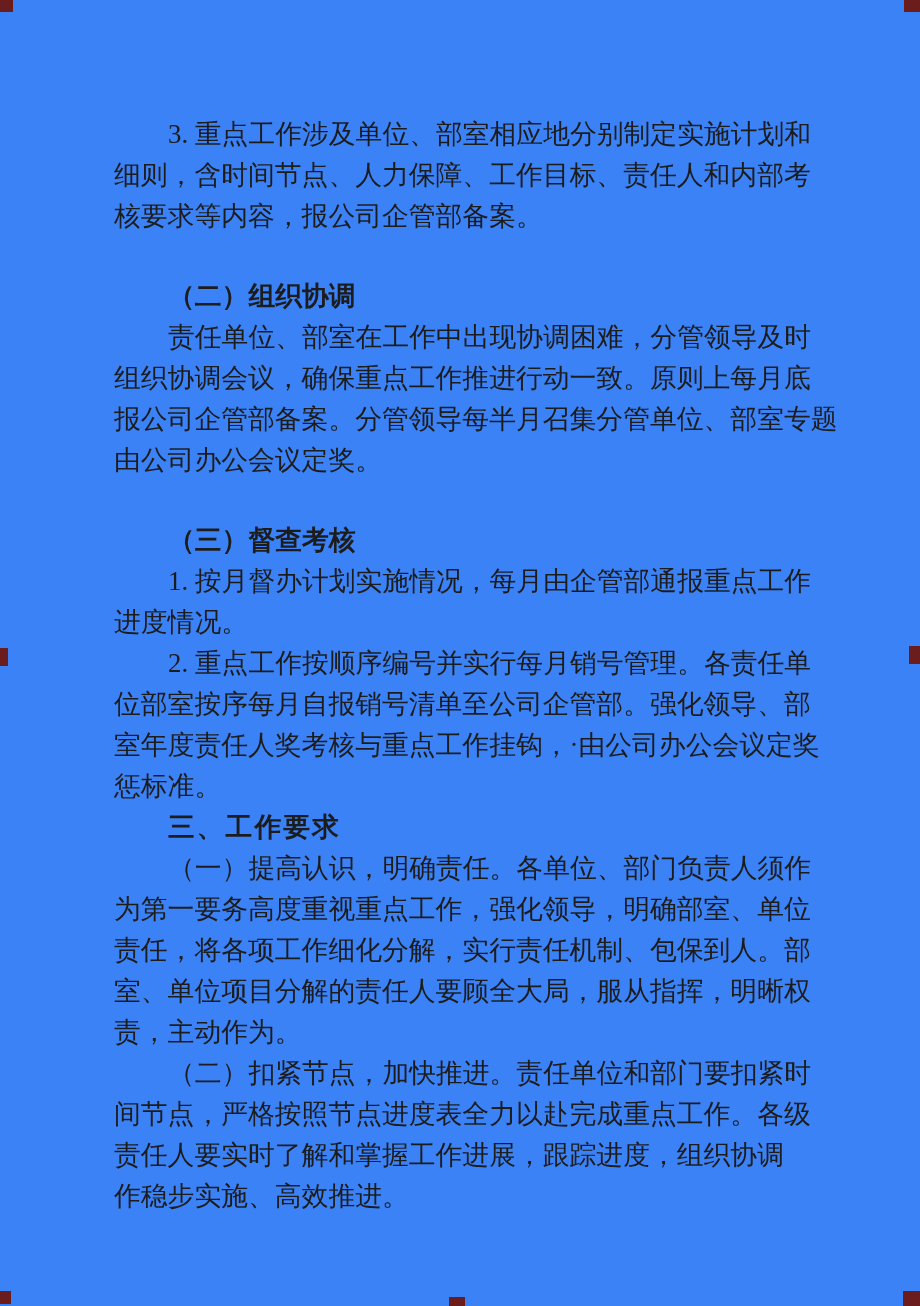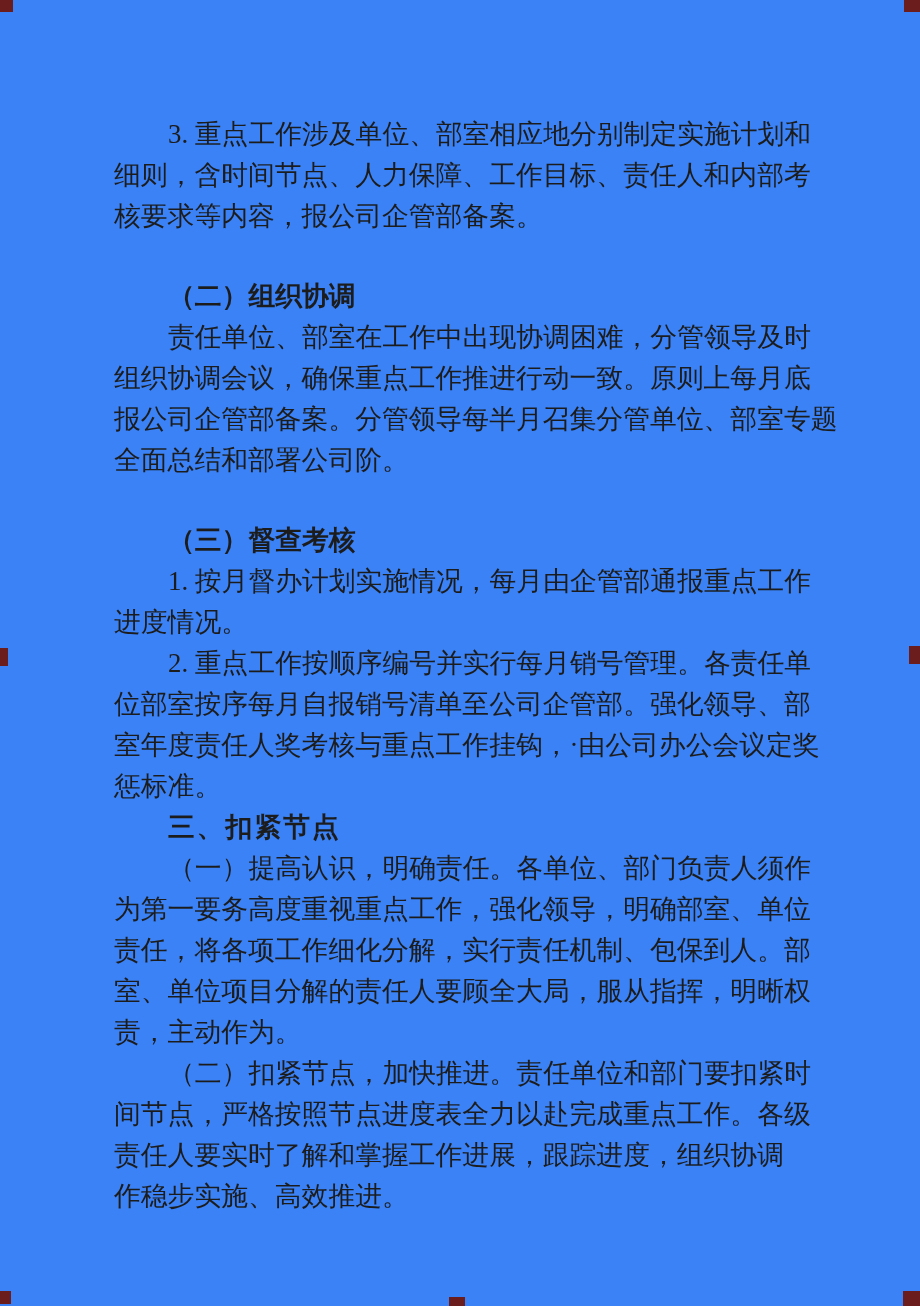--- a/index.html
+++ b/index.html
@@ -64,29 +64,29 @@
 <div class="page">
 
   <div class="doc">
     <div class="line indent">3. 重点工作涉及单位、部室相应地分别制定实施计划和</div>
     <div class="line">细则，含时间节点、人力保障、工作目标、责任人和内部考</div>
     <div class="line">核要求等内容，报公司企管部备案。</div>
     <div class="line indent head-kai">（二）组织协调</div>
     <div class="line indent">责任单位、部室在工作中出现协调困难，分管领导及时</div>
     <div class="line">组织协调会议，确保重点工作推进行动一致。原则上每月底</div>
     <div class="line">报公司企管部备案。分管领导每半月召集分管单位、部室专题</div>
-    <div class="line">全面总结和部署公司阶。</div>
+    <div class="line">由公司办公会议定奖。</div>
     <div class="line indent head-kai">（三）督查考核</div>
     <div class="line indent">1. 按月督办计划实施情况，每月由企管部通报重点工作</div>
     <div class="line">进度情况。</div>
     <div class="line indent">2. 重点工作按顺序编号并实行每月销号管理。各责任单</div>
     <div class="line">位部室按序每月自报销号清单至公司企管部。强化领导、部</div>
     <div class="line">室年度责任人奖考核与重点工作挂钩，·由公司办公会议定奖</div>
     <div class="line">惩标准。</div>
-    <div class="line indent head-hei">三、扣紧节点</div>
+    <div class="line indent head-hei">三、工作要求</div>
     <div class="line indent">（一）提高认识，明确责任。各单位、部门负责人须作</div>
     <div class="line">为第一要务高度重视重点工作，强化领导，明确部室、单位</div>
     <div class="line">责任，将各项工作细化分解，实行责任机制、包保到人。部</div>
     <div class="line">室、单位项目分解的责任人要顾全大局，服从指挥，明晰权</div>
     <div class="line">责，主动作为。</div>
     <div class="line indent">（二）扣紧节点，加快推进。责任单位和部门要扣紧时</div>
     <div class="line">间节点，严格按照节点进度表全力以赴完成重点工作。各级</div>
     <div class="line">责任人要实时了解和掌握工作进展，跟踪进度，组织协调</div>
     <div class="line">作稳步实施、高效推进。</div>
   </div>

